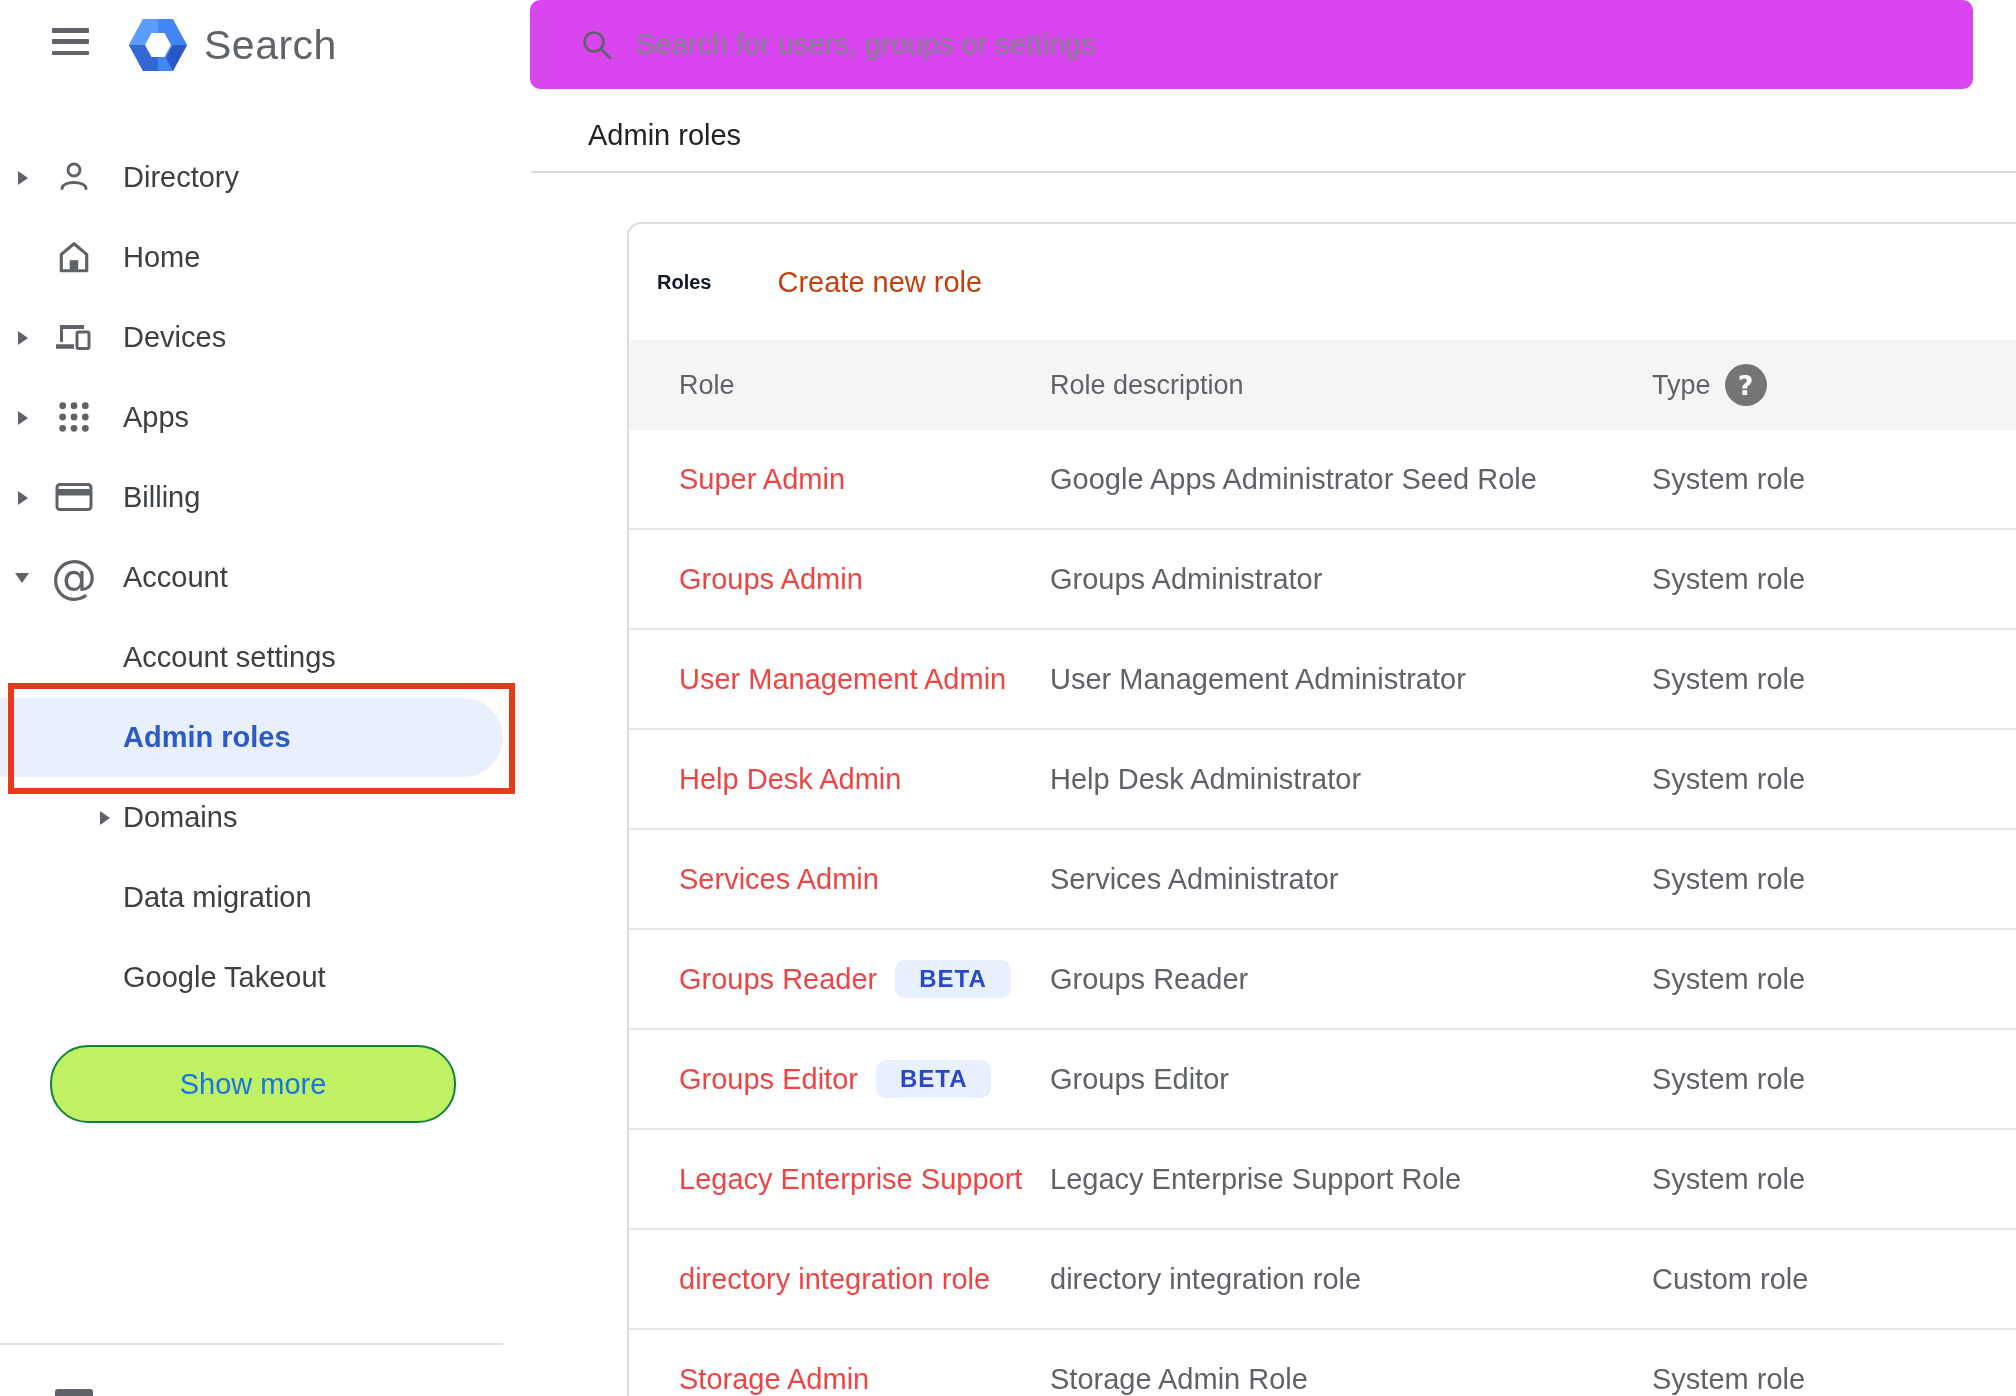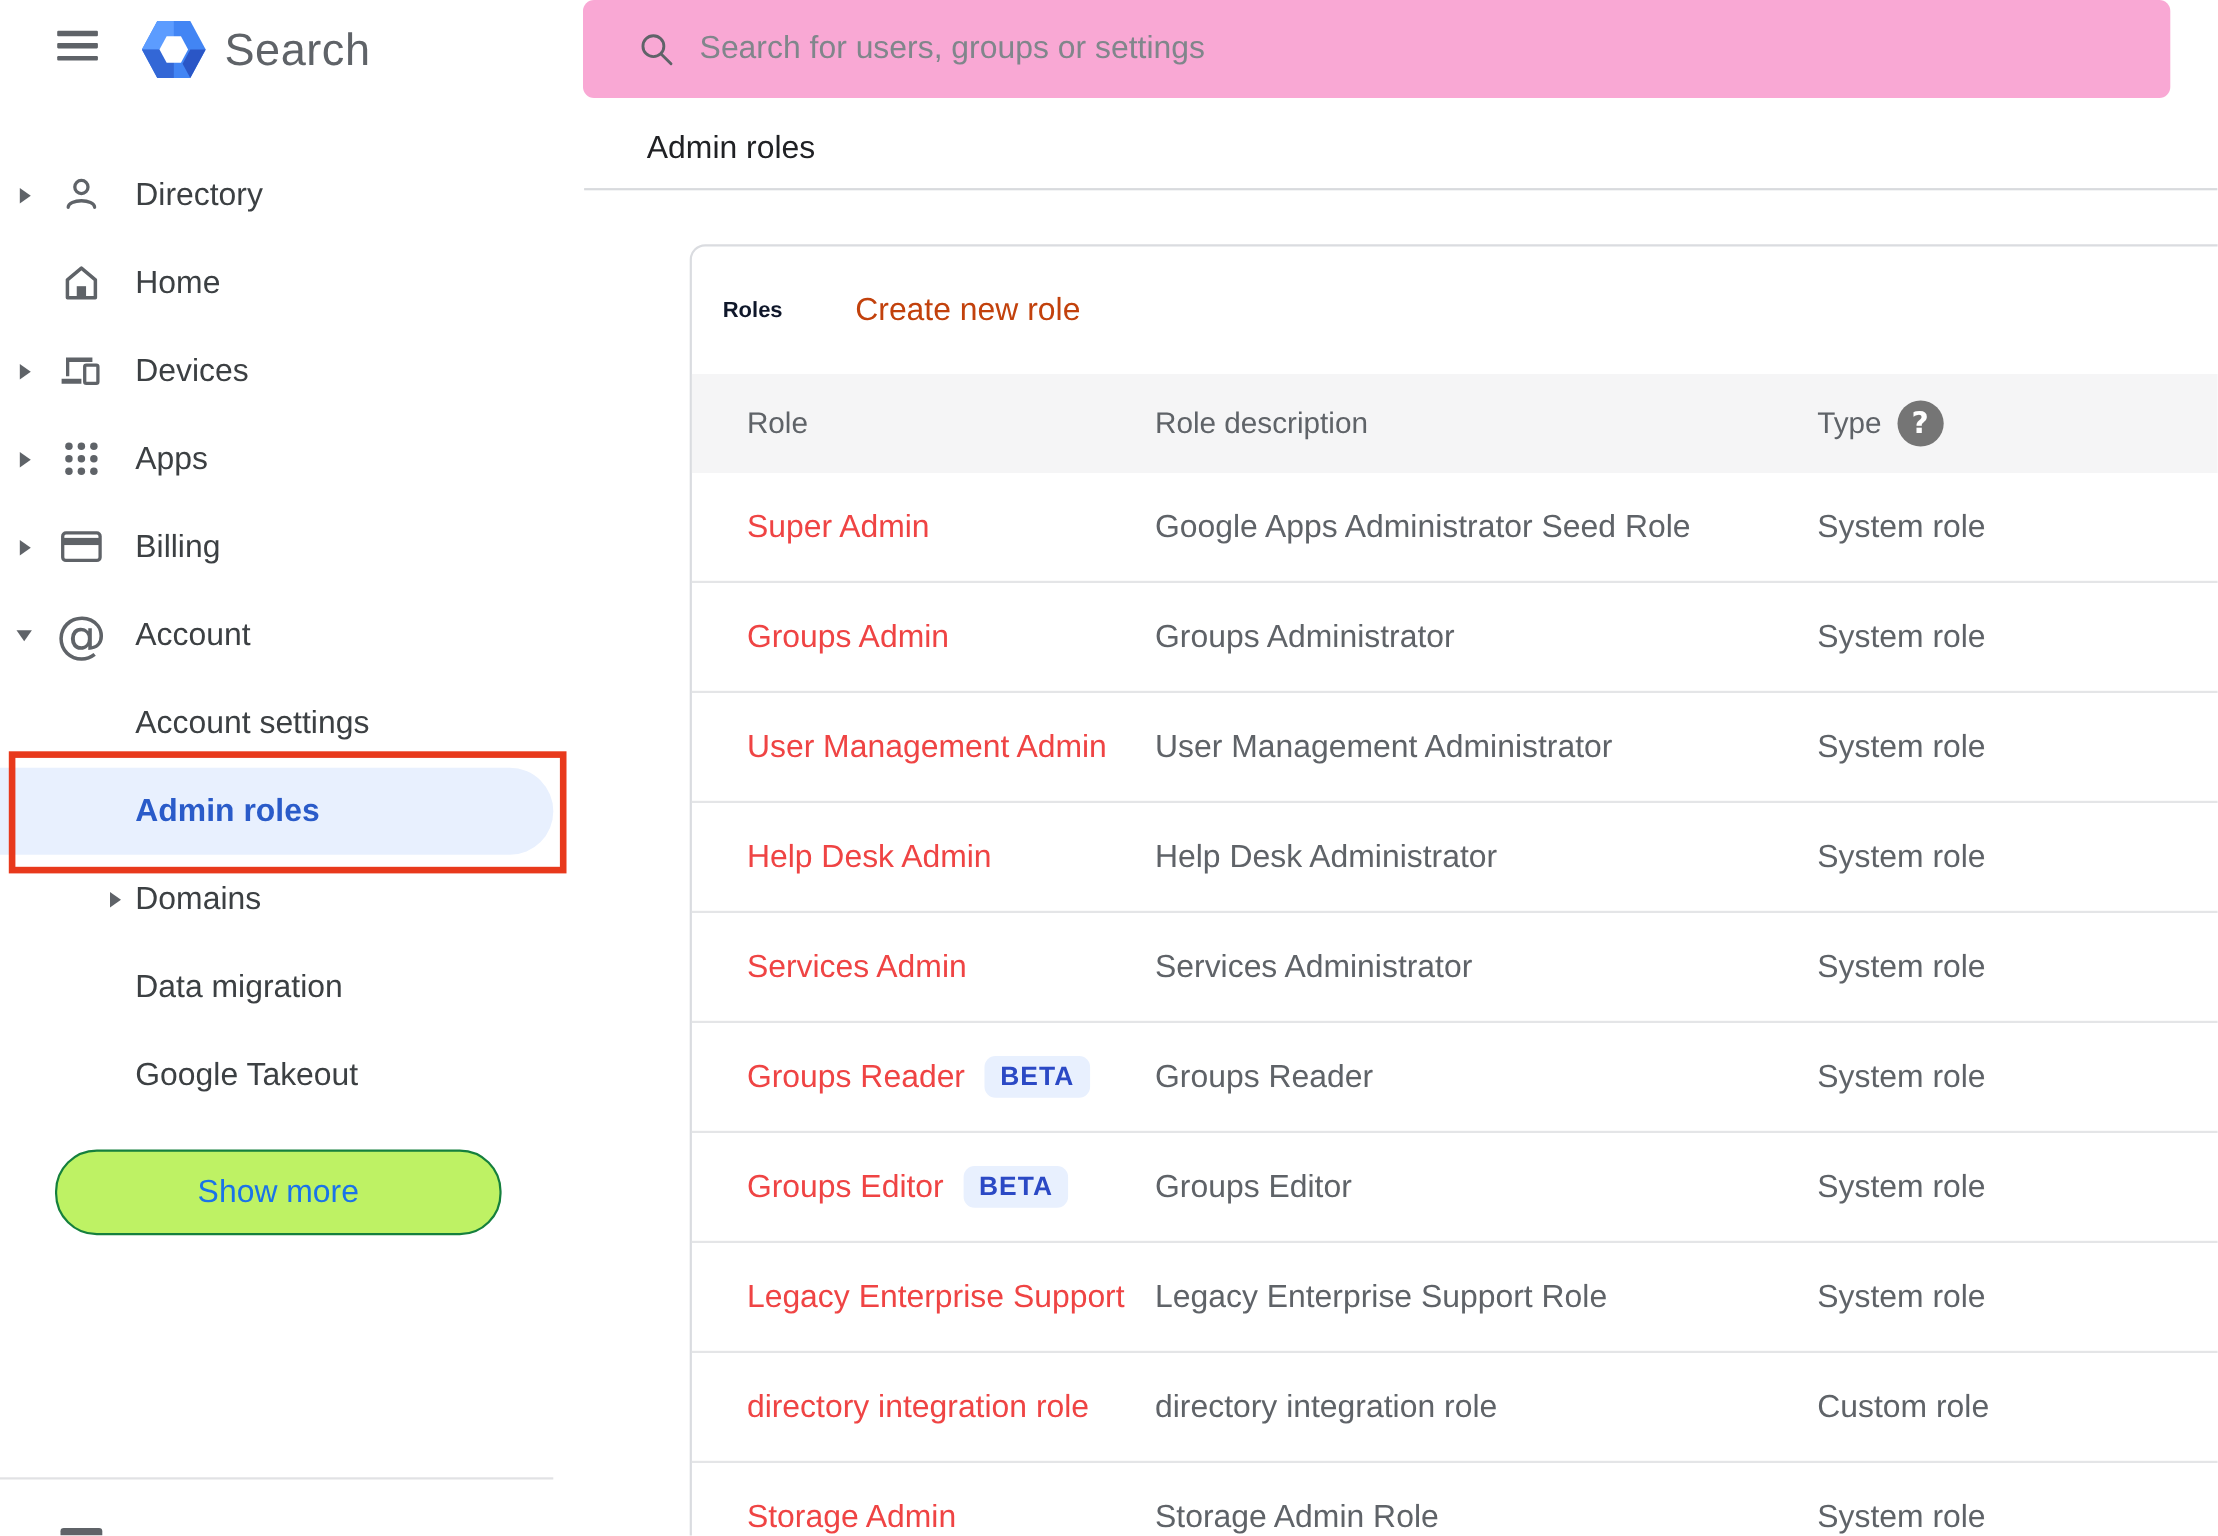--- a/index.html
+++ b/index.html
@@ -9,21 +9,21 @@
     font-family:"Liberation Sans","DejaVu Sans",sans-serif;
     -webkit-font-smoothing:antialiased;
   }
   
   .hamburger{position:absolute;left:52px;top:28px;width:37px;height:27px;
     display:flex;flex-direction:column;justify-content:space-between;cursor:pointer}
   .hamburger span{display:block;height:4.5px;background:#5f6368;border-radius:1px}
   .logo{position:absolute;left:128px;top:14px;display:flex;align-items:center}
   .logo-text{font-size:41px;color:#5f6368;margin-left:16px;letter-spacing:.5px}
   .searchbar{position:absolute;left:530px;top:0;width:1443px;height:89px;
-    background:#f9a8d4;border-radius:10px;display:flex;align-items:center}
+    background:#d946ef;border-radius:10px;display:flex;align-items:center}
   .search-ic{margin-left:50px;flex:0 0 auto;display:flex}
   .search-input{border:none;outline:none;background:transparent;margin-left:20px;
     font-size:29px;color:#3c4043;width:1200px;font-family:inherit}
   .search-input::placeholder{color:#80868b;opacity:1}
   .breadcrumb{position:absolute;left:588px;top:119px;font-size:29px;color:#202124}
   .crumb-divider{position:absolute;left:531px;top:171px;width:1485px;height:2px;background:#d8dadd}
 
   
   .nav{position:absolute;left:0;top:137px;width:531px}
   .nav-item{height:80px;position:relative;display:flex;align-items:center;cursor:pointer}
@@ -60,21 +60,21 @@
   .c1{width:421px;padding-left:50px;box-sizing:border-box;flex:0 0 auto;display:flex;align-items:center}
   .c2{width:602px;flex:0 0 auto}
   .c3{flex:1;display:flex;align-items:center}
   .help-circle{width:42px;height:42px;border-radius:50%;background:#757575;color:#fff;
     display:inline-flex;align-items:center;justify-content:center;
     font-size:27px;font-weight:bold;margin-left:14px;cursor:pointer;font-family:"DejaVu Sans",sans-serif}
   .trow{height:98px;display:flex;align-items:center;border-bottom:2px solid #e4e5e7;font-size:29px}
   .role-link{color:#ef4444;text-decoration:none;cursor:pointer;white-space:nowrap}
   .cell-desc,.cell-type{color:#5f6368}
   .beta-badge{margin-left:18px;background:#e8f0fe;color:#2b49c5;font-weight:bold;
-    font-size:24px;letter-spacing:1px;padding:7px 14px;border-radius:10px;line-height:1}
+    font-size:24px;letter-spacing:1px;padding:7px 24px;border-radius:10px;line-height:1}
 </style>
 </head>
 <body>
 
 <div class="hamburger">
   <span></span>
     <span></span>
     <span></span>
 </div>
 

